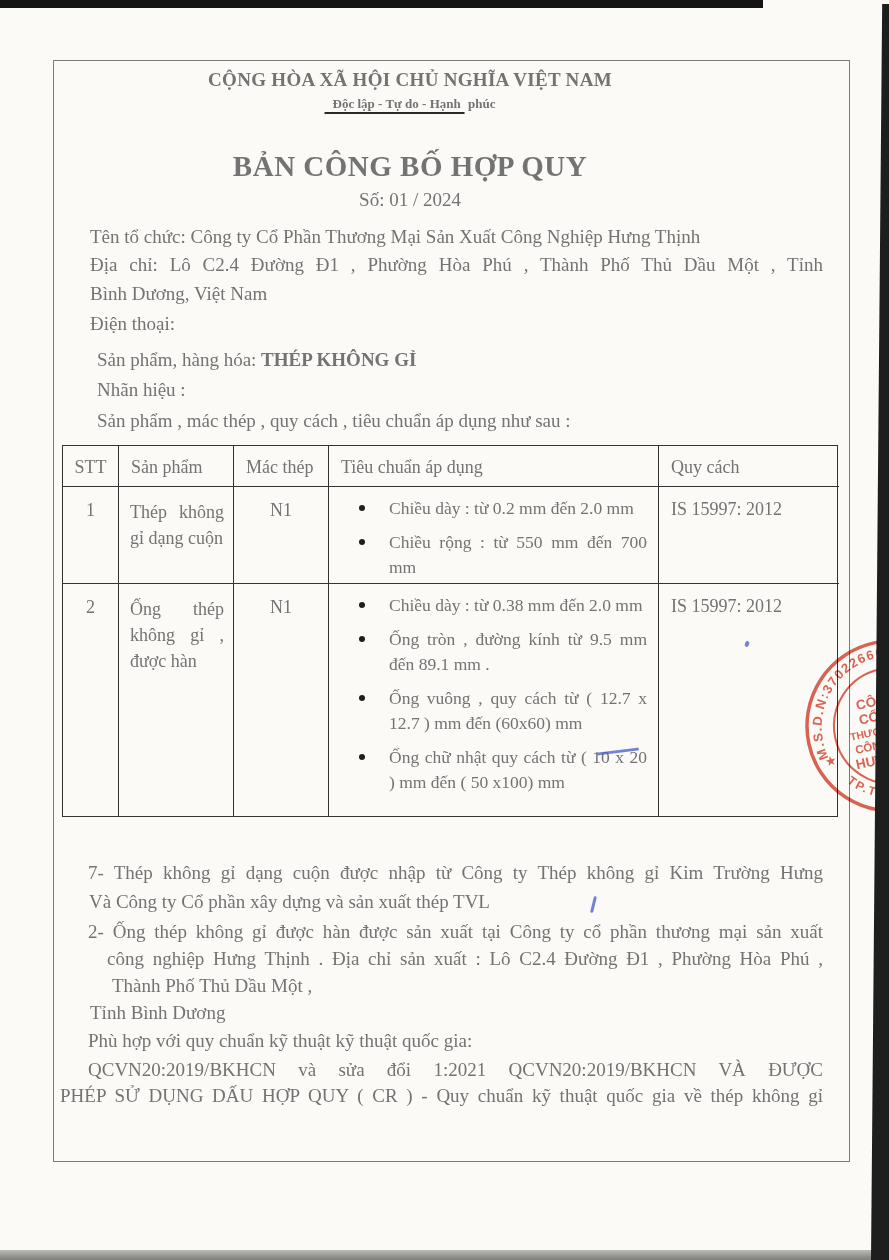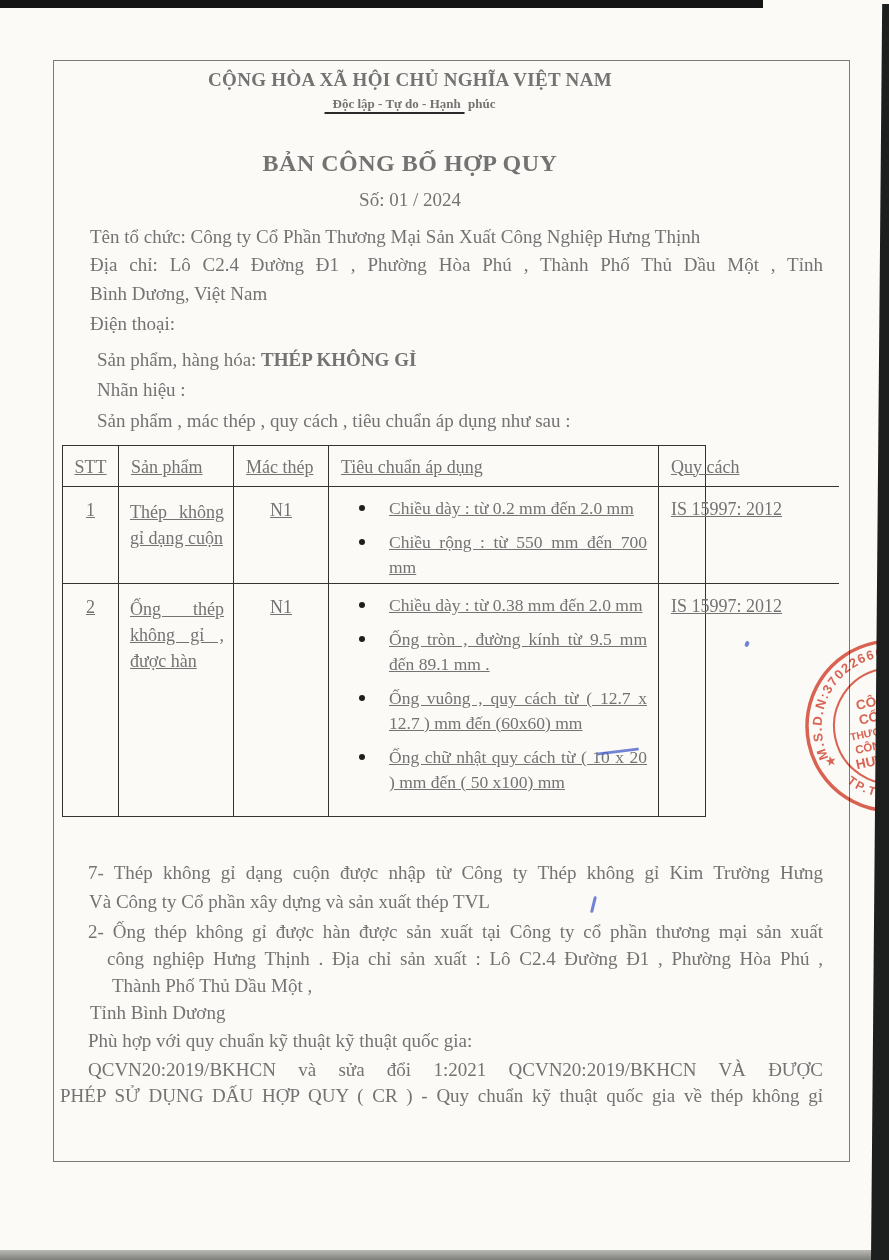--- a/index.html
+++ b/index.html
@@ -17,30 +17,30 @@
   .strip-bottom { position:absolute; left:0; top:1250px; width:889px; height:10px;
     background:linear-gradient(#b9b9b5,#7e7e7a); z-index:59; }
   
   .page-frame { position:absolute; left:53px; top:60px; width:795px; height:1100px;
     border:1.5px solid #7a7a78; z-index:1; }
   
   .hdr-line { position:absolute; left:410px; transform:translateX(-50%); white-space:nowrap; z-index:2; }
   .nat-line1 { top:69px; font-size:19px; font-weight:bold; letter-spacing:.3px; }
   .nat-line2 { top:96px; font-size:13px; font-weight:bold; }
   .nat-underline { border-bottom:2px solid #2a2a2a; padding:0 4px 1px 8px; }
-  .doc-title { top:150px; font-size:24px; font-weight:bold; letter-spacing:.5px; }
+  .doc-title { top:150px; font-size:29px; font-weight:bold; letter-spacing:.5px; }
   .doc-number { top:189px; font-size:19px; }
   
   .bline { position:absolute; font-size:19px; line-height:26px; z-index:2; }
   .just { text-align:justify; text-align-last:justify; }
   .bold { font-weight:bold; }
   
-  .doc-table { position:absolute; left:62px; top:445px; width:644px; z-index:2;
+  .doc-table { position:absolute; left:62px; top:445px; width:776px; z-index:2;
     display:grid; grid-template-columns:55px 115px 95px 330px 181px; grid-template-rows:40px 97px 233px;
-    border:1.4px solid #333; box-sizing:border-box; font-size:18px;text-decoration:underline; }
+    border:1.4px solid #333; box-sizing:border-box; font-size:18px; }
   .cell { box-sizing:border-box; overflow:hidden; border-left:1.3px solid #333; border-top:1.3px solid #333; }
   .cell.c0 { border-left:none; }
   .cell.r0 { border-top:none; display:flex; align-items:center; padding:2px 10px 0 12px; }
   .cell.r0.c0 { justify-content:center; padding:2px 2px 0; }
   .stt-cell { text-align:center; padding-top:13px; }
   .prod-cell { padding:12px 9px 0 11px; text-align:justify; line-height:26px; }
   .grade-cell { text-align:center; padding-top:13px; }
   .std-cell { padding:12px 6px 0 12px; }
   ul.specs { list-style:none; margin:9px 0 0; padding:0 10px 0 0; }
   ul.specs li { position:relative; margin:0 0 9px 60px; line-height:25px; font-size:17.5px;

